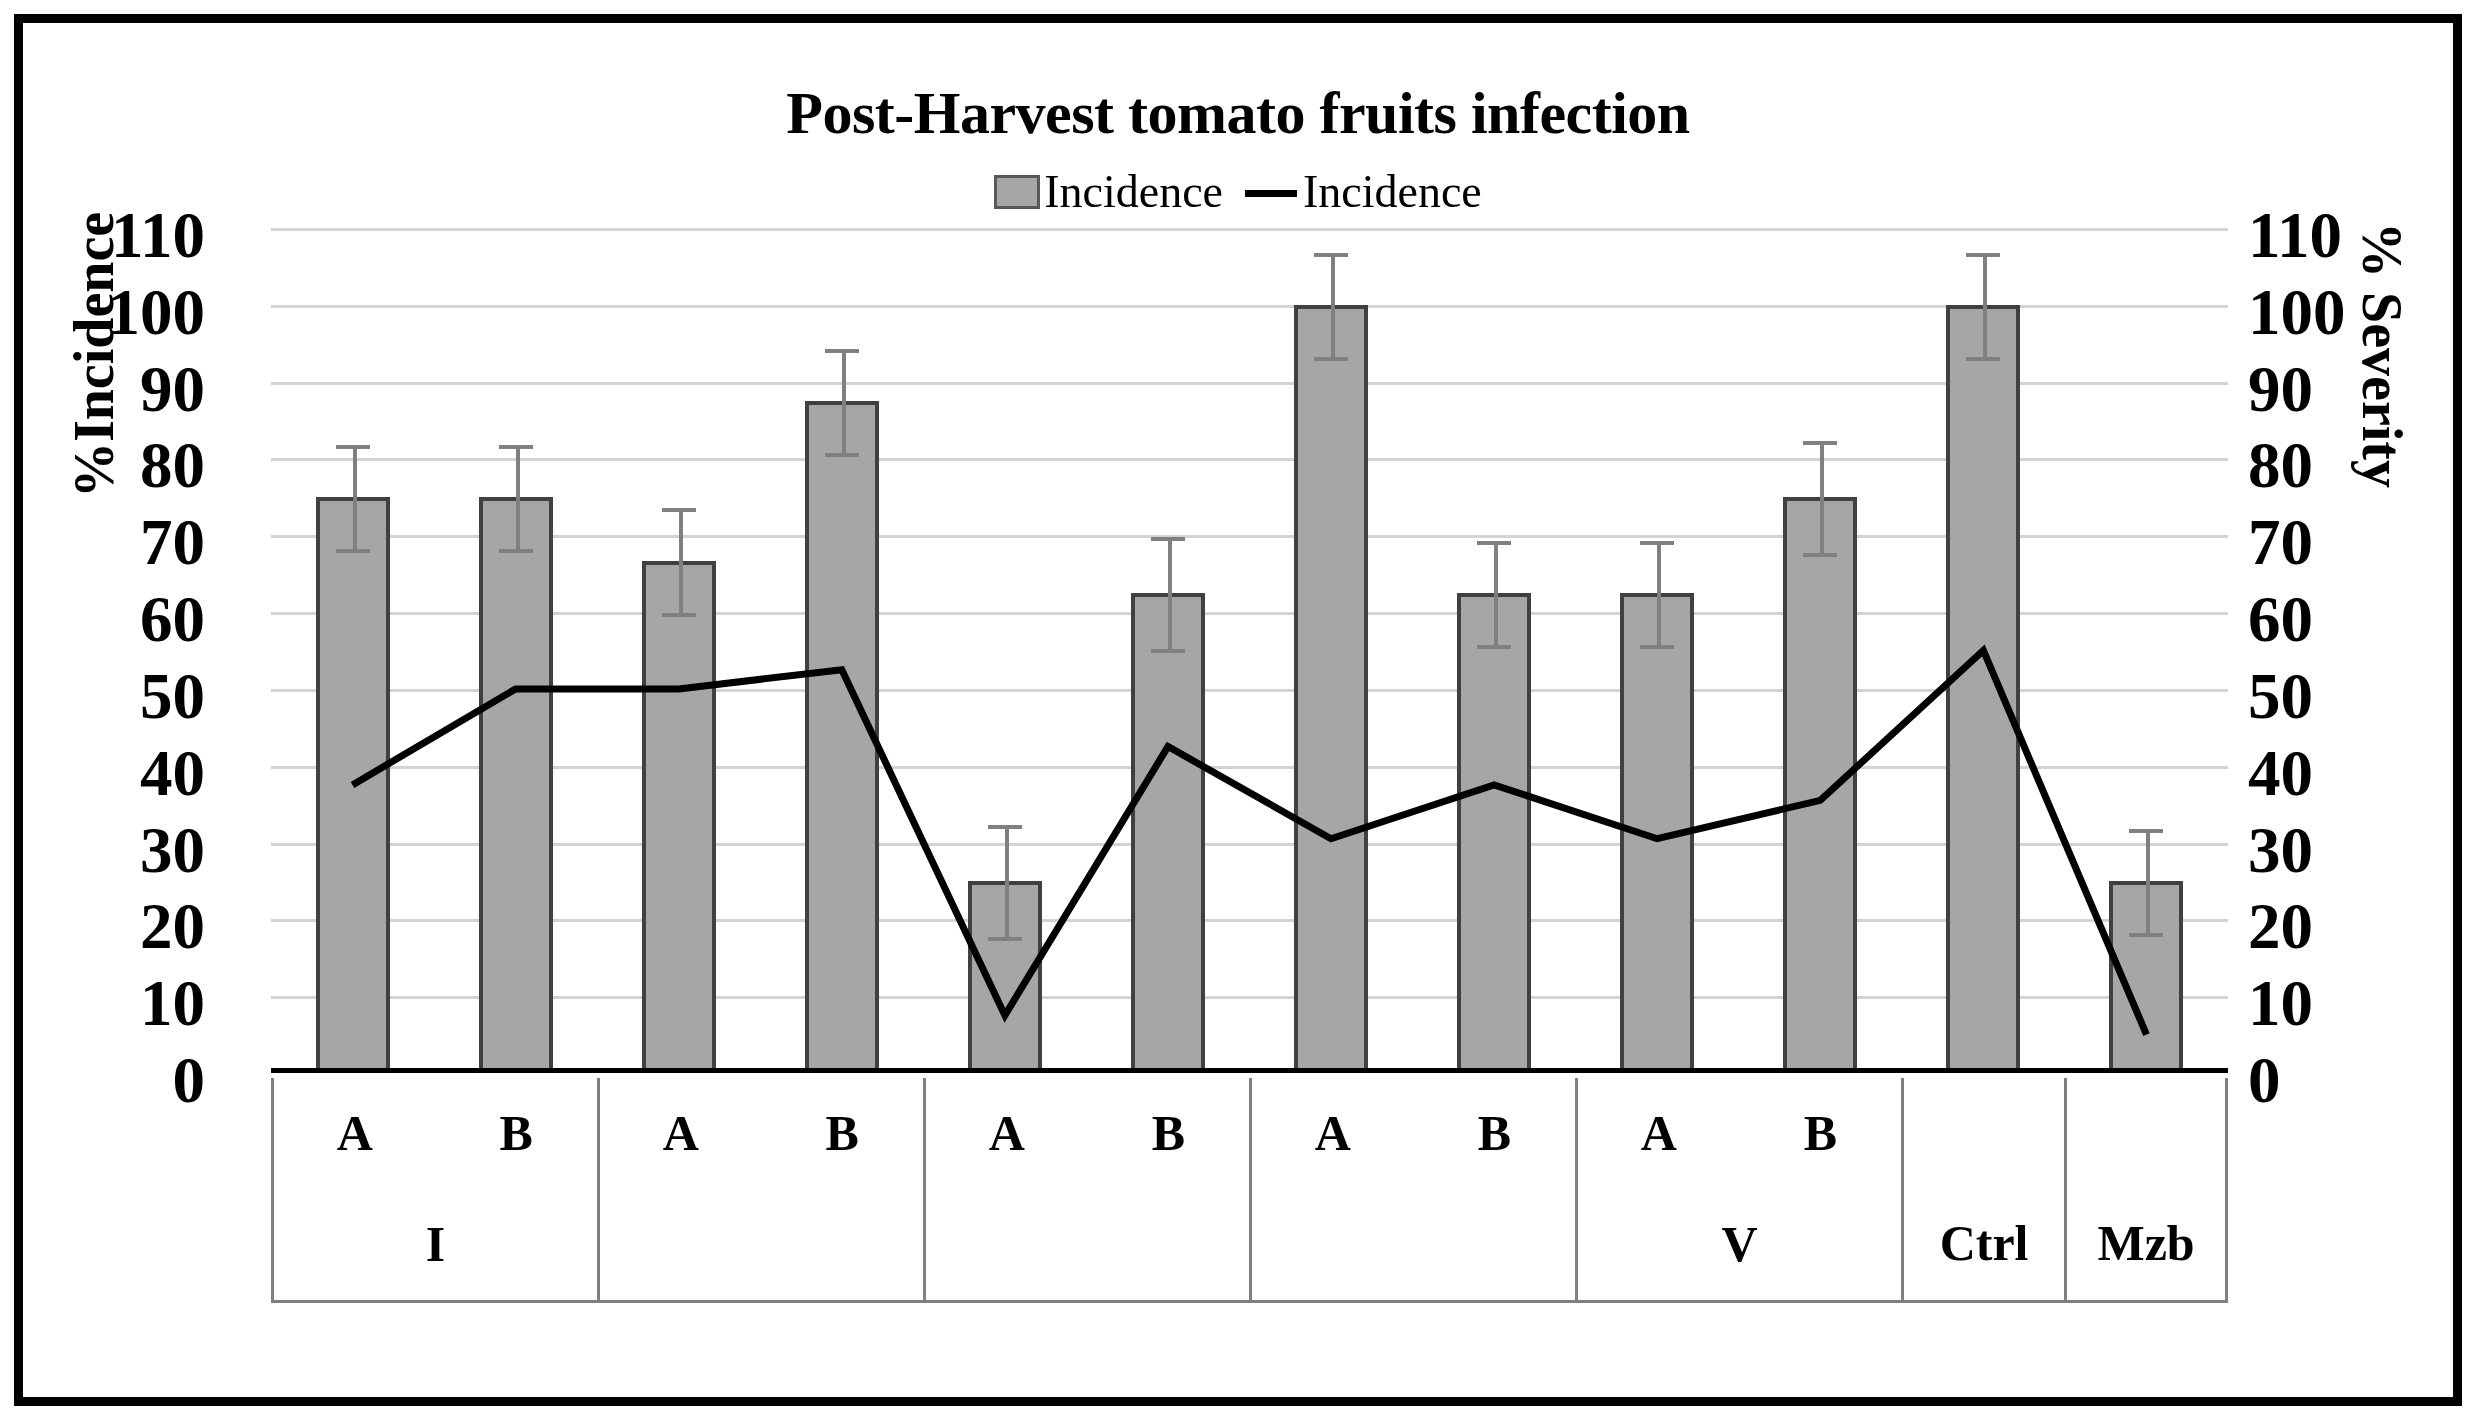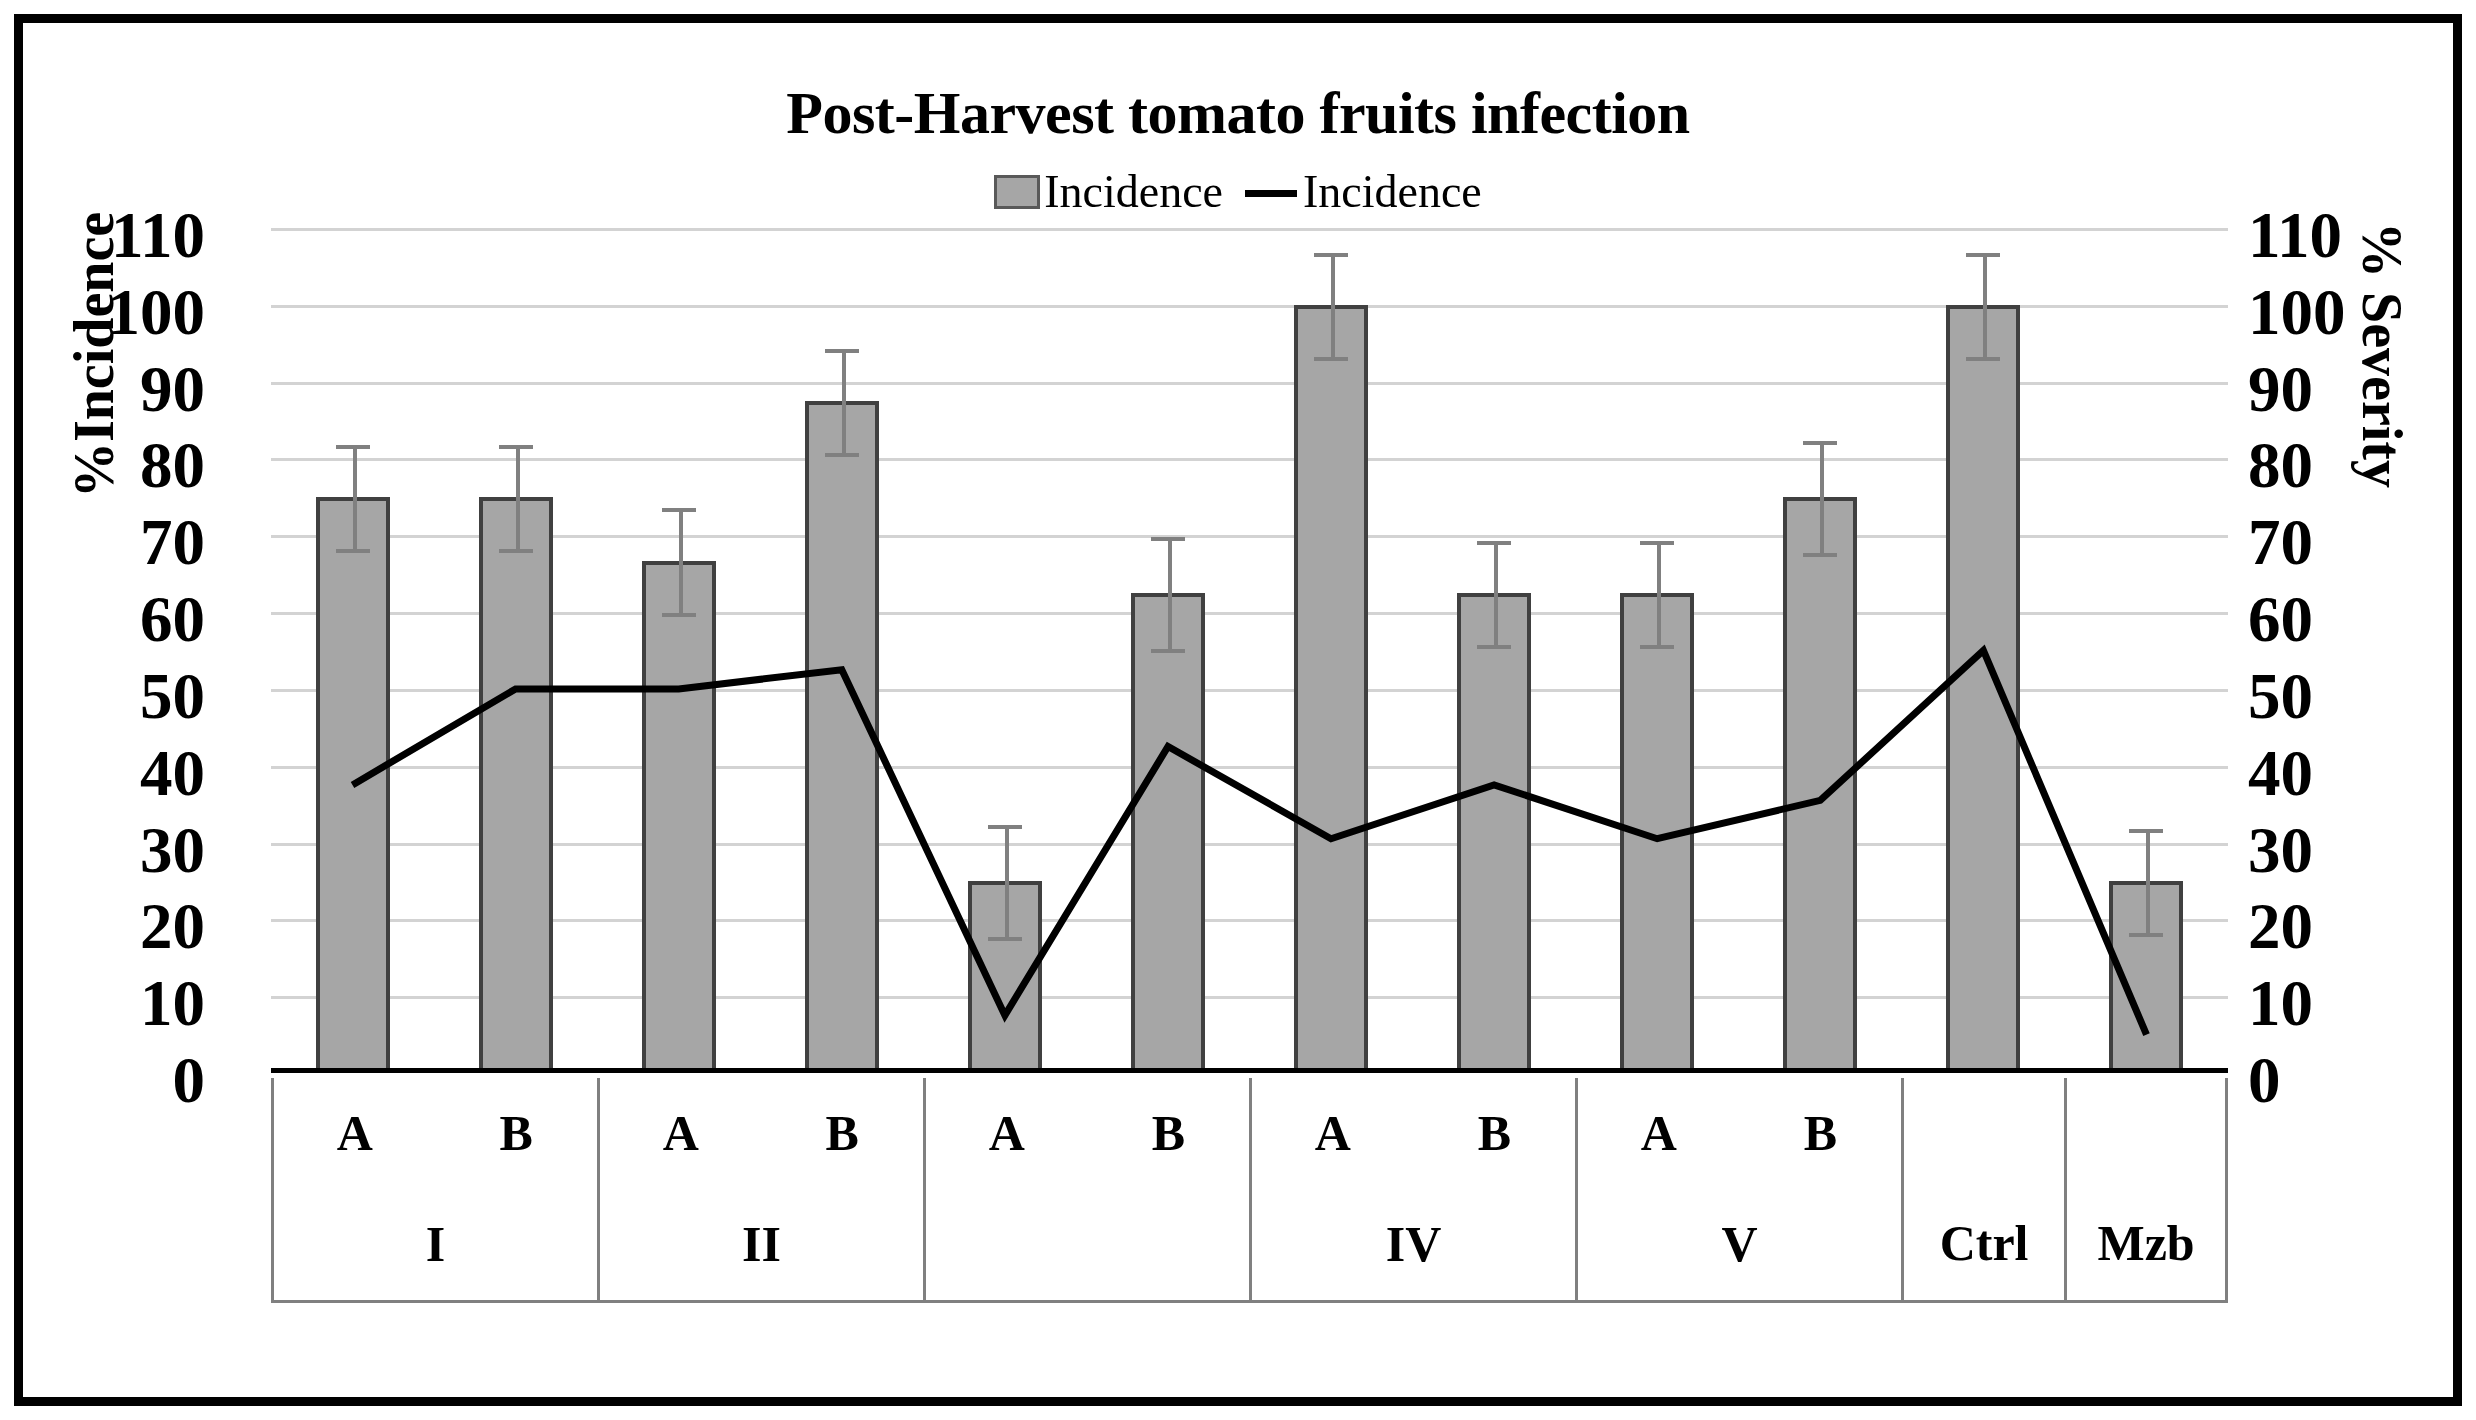--- a/index.html
+++ b/index.html
@@ -327,34 +327,32 @@
             <div class="sub-cell">A</div>
             <div class="sub-cell">B</div>
           </div>
           <div class="group-row">I</div>
         </div>
         <div class="group-cell" style="width: 326.167px;">
           <div class="sub-row">
             <div class="sub-cell">A</div>
             <div class="sub-cell">B</div>
           </div>
-          <div class="group-row">II</div>
-        </div>
-        <div class="group-cell" style="width: 326.167px;">
-          <div class="sub-row">
-            <div class="sub-cell">A</div>
-            <div class="sub-cell">B</div>
-          </div>
-        </div>
-        <div class="group-cell" style="width: 326.167px;">
-          <div class="sub-row">
-            <div class="sub-cell">A</div>
-            <div class="sub-cell">B</div>
-          </div>
-          <div class="group-row">IV</div>
+        </div>
+        <div class="group-cell" style="width: 326.167px;">
+          <div class="sub-row">
+            <div class="sub-cell">A</div>
+            <div class="sub-cell">B</div>
+          </div>
+        </div>
+        <div class="group-cell" style="width: 326.167px;">
+          <div class="sub-row">
+            <div class="sub-cell">A</div>
+            <div class="sub-cell">B</div>
+          </div>
         </div>
         <div class="group-cell" style="width: 326.167px;">
           <div class="sub-row">
             <div class="sub-cell">A</div>
             <div class="sub-cell">B</div>
           </div>
           <div class="group-row">V</div>
         </div>
         <div class="group-cell" style="width: 163.083px;">
           <div class="group-row only">Ctrl</div>

